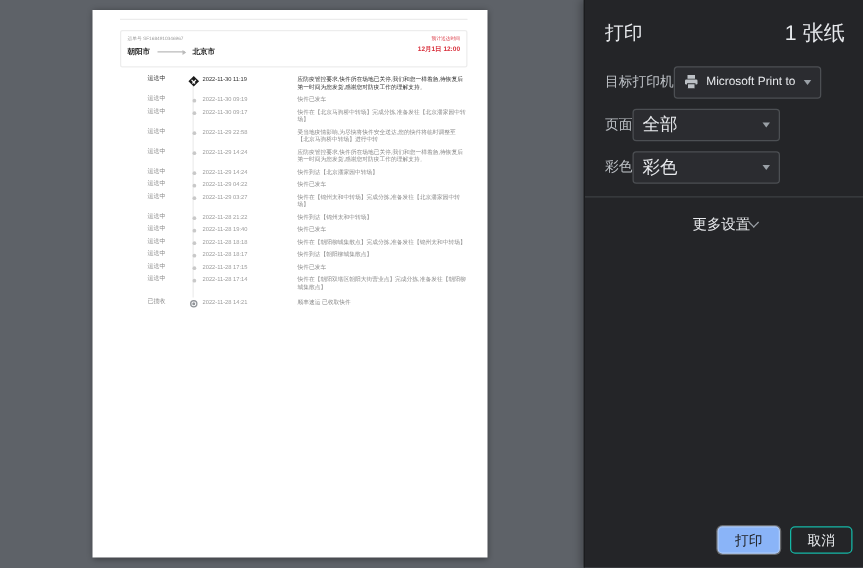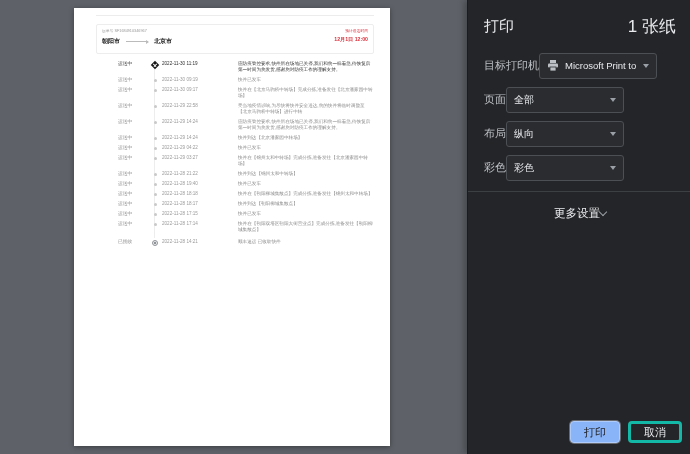--- a/index.html
+++ b/index.html
@@ -45,40 +45,40 @@
            border-left:1px solid #1b1c1e; box-shadow:-3px 0 6px rgba(0,0,0,.25); }
   .panel-header { display:flex; justify-content:space-between; align-items:center; padding:15px 16px 12px 16px; }
   .panel-title { font-size:15px; color:#e8eaed; }
   .sheet-count { font-size:17px; color:#e8eaed; }
 
   .settings { padding:2px 16px 0 16px; }
   .setting-row { display:flex; justify-content:flex-start; align-items:center; height:27px; margin-bottom:7px; }
   .setting-label { font-size:11px; color:#bdc1c6; }
   .select { width:118px; height:26px; display:flex; align-items:center; background:#2b2c30;
             border:1px solid #4c4f53; border-radius:3px; padding:0 7px; cursor:pointer; }
-  .select-value { flex:1; font-size:10px; color:#e8eaed; white-space:nowrap; overflow:hidden; }
+  .select-value { flex:1; font-size:14px; color:#e8eaed; white-space:nowrap; overflow:hidden; }
   .dest-value { font-size:9.5px; }
   .caret { width:0; height:0; border-left:3.5px solid transparent; border-right:3.5px solid transparent;
            border-top:4px solid #9aa0a6; margin-left:4px; flex:none; }
   .printer-icon { flex:none; margin-right:6px; display:block; }
 
   .panel-divider { height:1px; background:#3c4043; margin-top:10px; }
   .more-settings { display:flex; justify-content:center; align-items:center;
                    padding:0 16px; height:42px; cursor:pointer; }
   .more-label { font-size:11.5px; color:#e8eaed; }
   .chevron { width:6px; height:6px; border-right:1.5px solid #9aa0a6; border-bottom:1.5px solid #9aa0a6;
              transform:rotate(45deg); margin-top:-3px; }
 
   .panel-footer { position:absolute; left:0; right:0; bottom:0; height:44px; display:flex;
                   justify-content:flex-end; align-items:center; gap:8px; padding-right:10px; }
   .btn { font-family:"Liberation Sans", sans-serif; font-size:11px; border-radius:4px; height:22px;
          padding:0 13px; cursor:pointer; }
   .btn-print { background:#8ab4f8; color:#202124; border:1px solid #aecbfa;
                box-shadow:0 0 0 1px rgba(232,234,237,.35); }
-  .btn-cancel { background:transparent; color:#e8eaed; border:3px solid #14b8a6; }
+  .btn-cancel { background:transparent; color:#e8eaed; border:1px solid #14b8a6; }
 </style>
 </head>
 <body>
 
 <div class="preview-area">
   <div class="paper">
     <div class="doc-topline"></div>
     <div class="doc-header">
       <div class="waybill">运单号 SF1684910346967</div>
       <div class="eta-label">预计送达时间</div>
@@ -235,27 +235,20 @@
     </div>
 
     <div class="setting-row">
       <span class="setting-label">页面</span>
       <div class="select">
         <span class="select-value">全部</span>
         <span class="caret"></span>
       </div>
     </div>
 
-    <div class="setting-row">
-      <span class="setting-label">布局</span>
-      <div class="select">
-        <span class="select-value">纵向</span>
-        <span class="caret"></span>
-      </div>
-    </div>
 
     <div class="setting-row">
       <span class="setting-label">彩色</span>
       <div class="select">
         <span class="select-value">彩色</span>
         <span class="caret"></span>
       </div>
     </div>
   </div>
 

